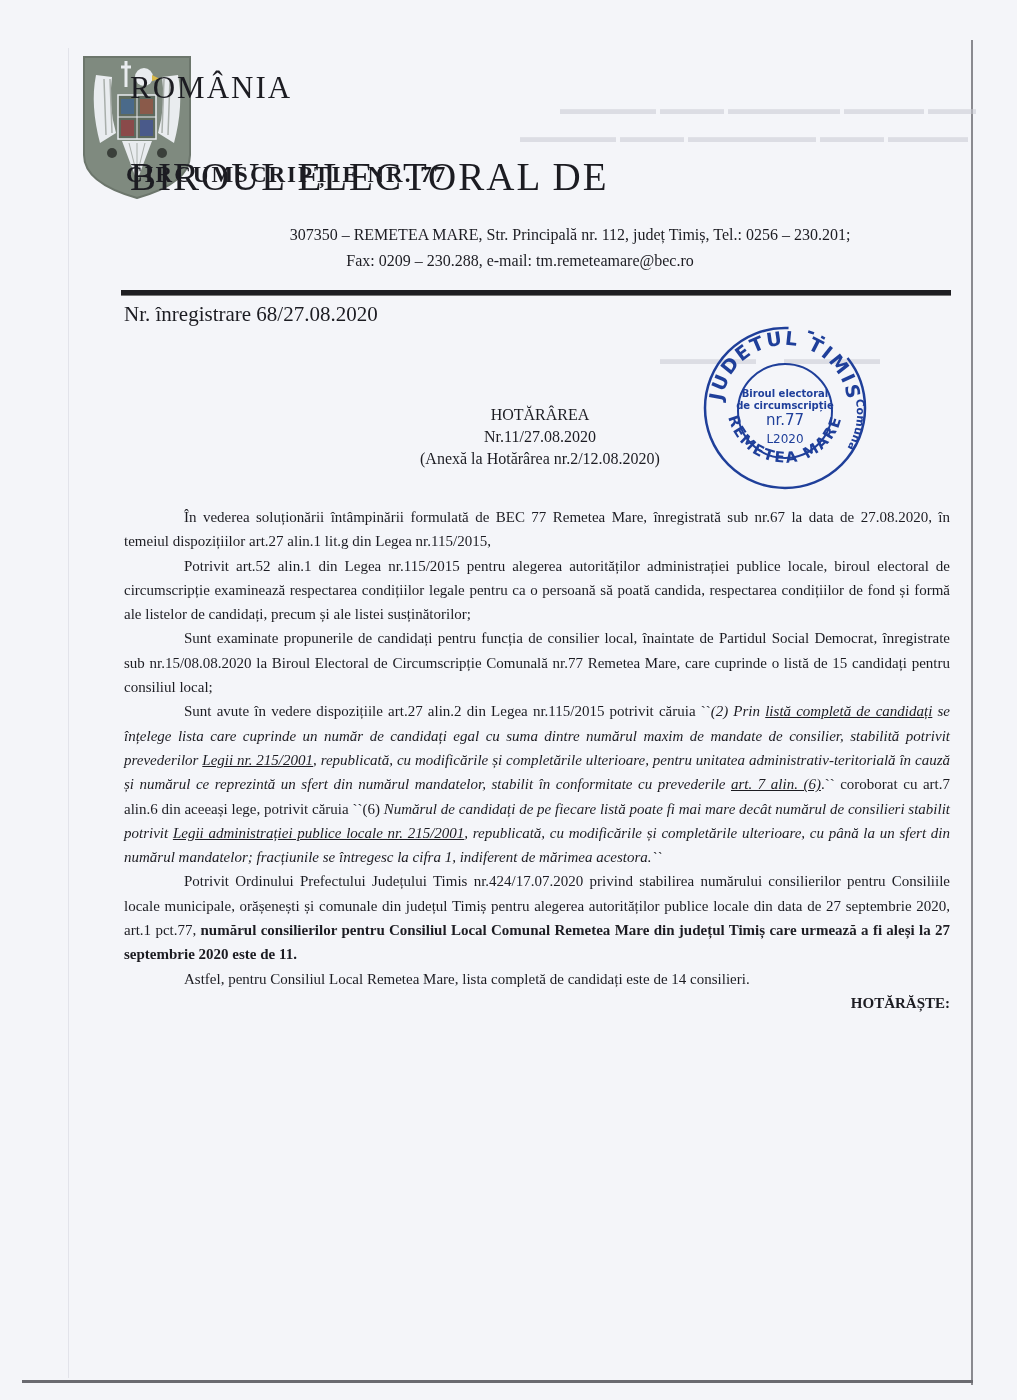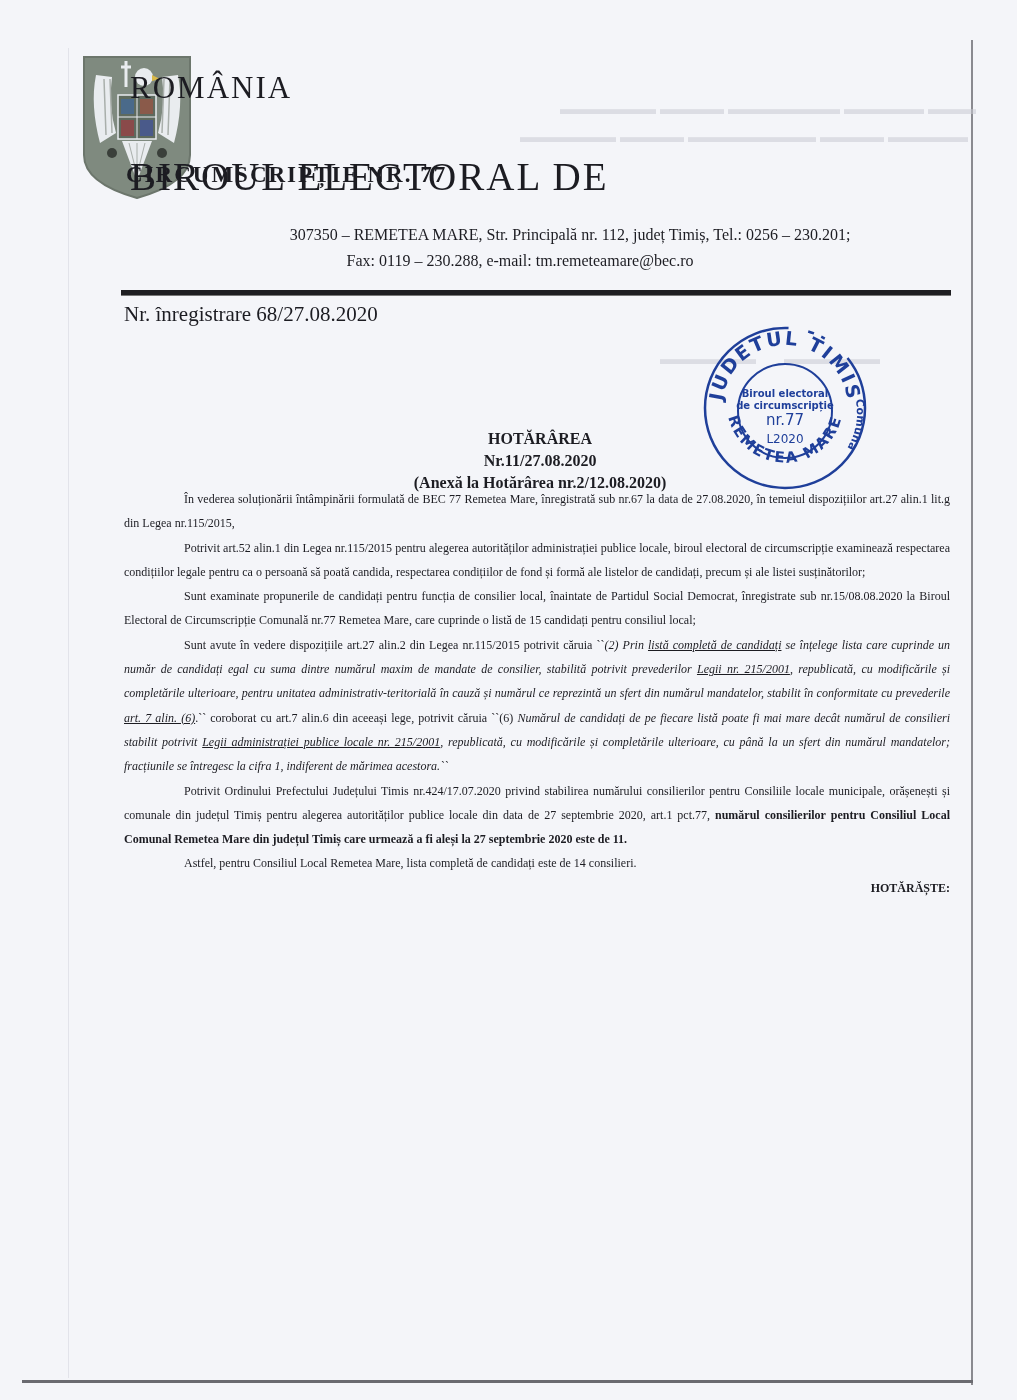--- a/index.html
+++ b/index.html
@@ -47,28 +47,28 @@
   .addr2 { top: 252px; left: 120px; width: 800px; }
   .header-rule {
     position: absolute; left: 121px; top: 290px; width: 830px; height: 5px;
     background: #1e1e22; border-bottom: 1px solid #777;
   }
   .reg-no {
     position: absolute; left: 124px; top: 302px; font-size: 21px;
   }
   .decision-head {
     position: absolute; left: 330px; width: 420px; text-align: center;
-    font-weight: bold; font-size: 16px; line-height: 22px; top: 404px; margin-top: 24px;
+    font-weight: normal; font-size: 16px; line-height: 22px; top: 404px;
   }
   .stamp {
     position: absolute; left: 700px; top: 323px; width: 170px; height: 170px;
   }
   .body-text {
-    position: absolute; left: 124px; width: 826px; top: 487px;
-    font-size: 12px; line-height: 24.3px; text-align: justify;
+    position: absolute; left: 124px; width: 826px; top: 505px;
+    font-size: 15px; line-height: 24.3px; text-align: justify;
   }
   .body-text p { margin: 0; text-indent: 60px; }
   .body-text p.gap { margin-top: 24px; }
   .body-text .i { font-style: italic; margin-top: 14px; }
   .body-text .u { text-decoration: underline; }
   .body-text b { font-weight: bold; }
   .hotaraste {
     text-align: right; font-weight: bold; margin: 30px 0 44px 0; text-indent: 0 !important;
   }
 </style>
@@ -107,21 +107,21 @@
     <path d="M47 88 L55 120 M63 88 L55 120 M55 88 V122" stroke="#a9afab" stroke-width="1"></path>
     <circle cx="30" cy="98" r="5" fill="#3a3f3a"></circle>
     <circle cx="80" cy="98" r="5" fill="#3a3f3a"></circle>
   </svg>
 </div>
 
 <div class="header-title h-romania">ROMÂNIA</div>
 <div class="header-title h-birou">BIROUL ELECTORAL DE</div>
 <div class="header-title h-circ">CIRCUMSCRIPȚIE NR. 77</div>
 <div class="addr addr1">307350 – REMETEA MARE, Str. Principală nr. 112,  județ Timiș, Tel.: 0256 – 230.201;</div>
-<div class="addr addr2">Fax: 0119 – 230.288, e-mail: tm.remeteamare@bec.ro</div>
+<div class="addr addr2">Fax: 0209 – 230.288, e-mail: tm.remeteamare@bec.ro</div>
 <div class="header-rule"></div>
 
 <div class="reg-no">Nr. înregistrare 68/27.08.2020</div>
 
 <div class="decision-head">
   <div>HOTĂRÂREA</div>
   <div>Nr.11/27.08.2020</div>
   <div>(Anexă la Hotărârea nr.2/12.08.2020)</div>
 </div>
 

